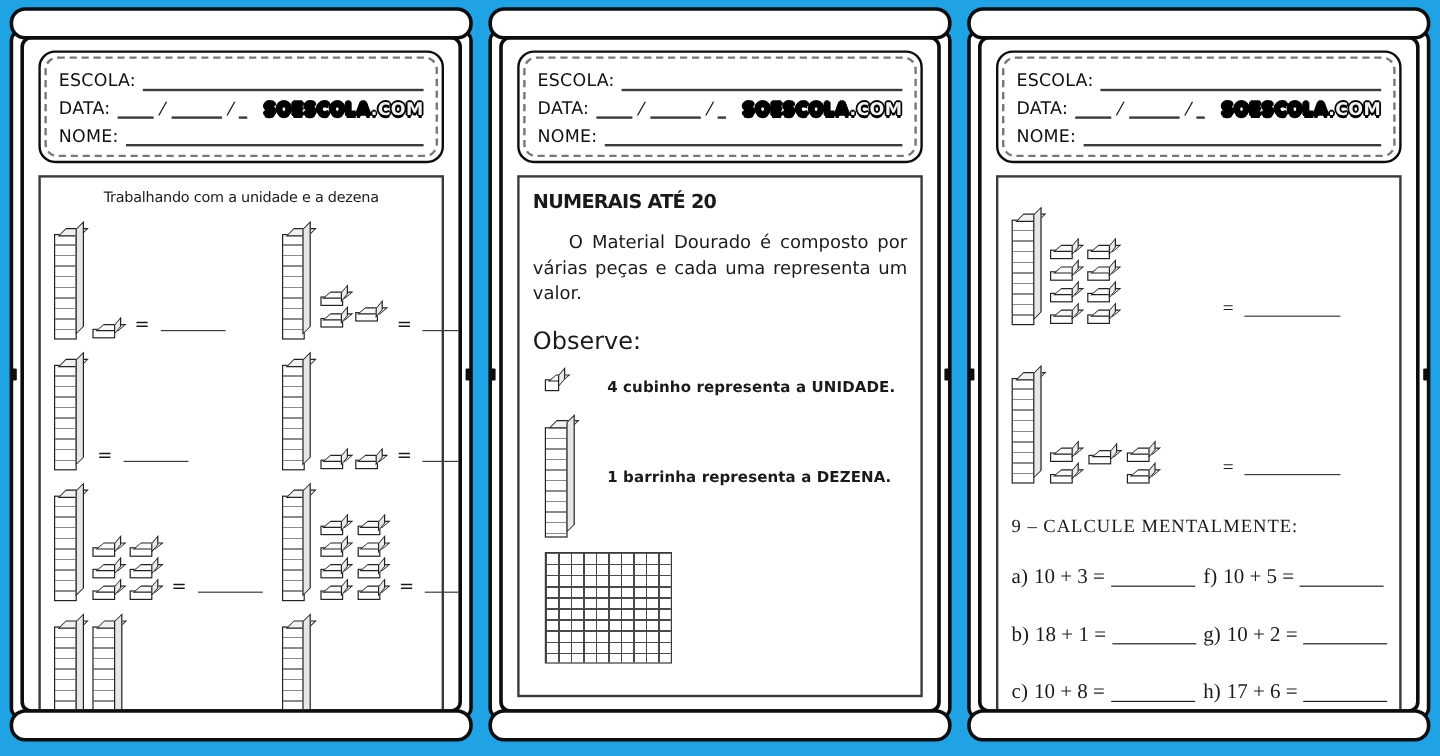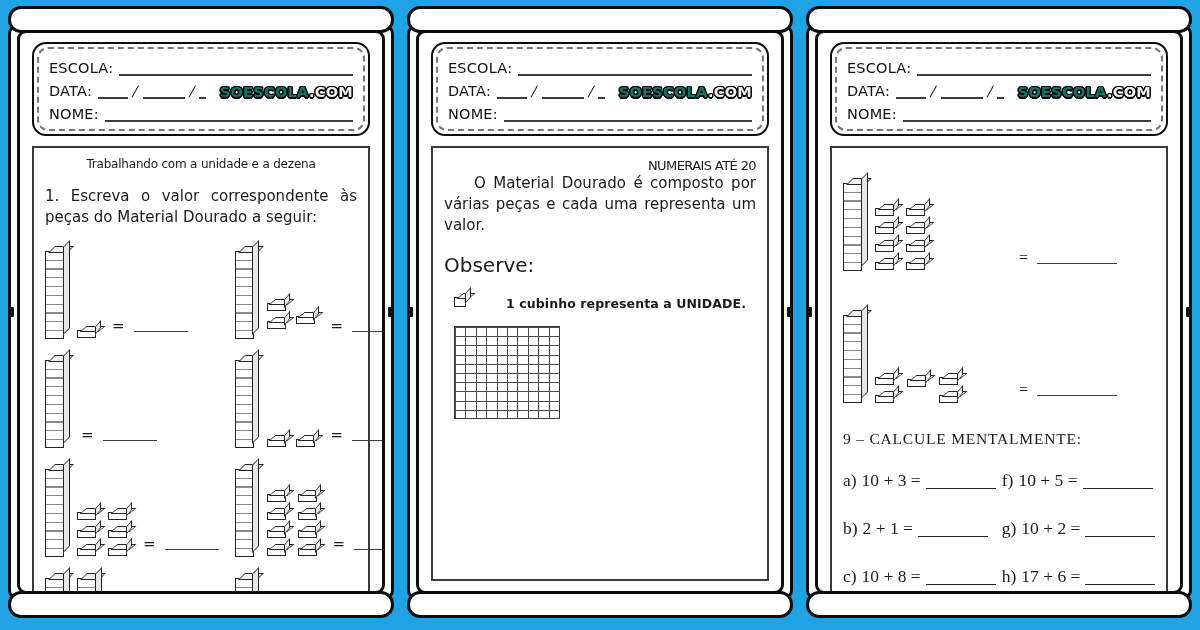--- a/index.html
+++ b/index.html
@@ -34,21 +34,21 @@
   .iddashed { border:2px dashed #777; border-radius:11px; padding:4px 10px 7px; }
   .idrow { display:flex; align-items:flex-end; gap:6px; height:23px; font-size:14.5px; color:#111; }
   .idlabel { flex:none; letter-spacing:0.2px; }
   .wline { flex:1; border-bottom:2px solid #3c3c3c; height:13px; }
   .wline.s1 { flex:0 0 30px; } .wline.s2 { flex:0 0 42px; }
   .slash { flex:none; font-size:14px; transform:skewX(-14deg); margin:0 -1px; }
   .logo { flex:none; margin-left:8px; font-size:14.5px; font-weight:800; letter-spacing:0.3px;
           white-space:nowrap; line-height:1; }
   .logo b { text-shadow:-1.5px 0 #000,1.5px 0 #000,0 -1.5px #000,0 1.5px #000,
             -1px -1px #000,1px -1px #000,-1px 1px #000,1px 1px #000,0 2px #000; }
-  .logo .lb { color:#0f766e; }
+  .logo .lb { color:#000000; }
   .logo .lw { color:#f2f2f2; }
 
   
   .contentbox { border:2px solid #3a3a3a; margin-top:10px; flex:1; padding:7px 11px 8px;
                 display:flex; flex-direction:column; }
   .p1title { text-align:center; font-size:12px; letter-spacing:-0.2px; margin-top:2px; }
   .p1question { font-size:15px; text-align:justify; line-height:1.38; margin-top:15px; }
   .itemgrid { display:grid; grid-template-columns:1fr 1fr; column-gap:16px; row-gap:13px;
               margin-top:16px; flex:1; align-content:space-between; }
   .item { display:flex; align-items:flex-end; gap:7px; min-height:96px; }
@@ -79,23 +79,23 @@
   .cubes.col2plus1 .lone { margin-bottom:15px; }
   .cubes.grid3x2, .cubes.grid4x2 { display:grid; grid-template-columns:repeat(2,auto);
           gap:4px 7px; margin-bottom:1px; }
   .cubes.spread5 { gap:8px; }
   .cubes.spread5 .lone { margin-bottom:16px; }
 
   .eq { flex:none; font-size:15px; margin:0 2px 4px 4px; }
   .blank { flex:none; width:54px; height:12px; border-bottom:1.6px solid #3c3c3c; margin-bottom:7px; }
 
   
-  .p2title { text-align:right; font-size:13px; font-weight:normal; letter-spacing:-0.6px; margin-top:3px; }
+  .p2title { text-align:left; font-size:16px; font-weight:bold; letter-spacing:-0.6px; margin-top:3px; }
   .p2subtitle { text-align:center; font-size:15px; margin-top:13px; }
-  .p2para { font-size:15px; text-align:justify; text-indent:30px; line-height:1.4; }
+  .p2para { font-size:15px; text-align:justify; text-indent:30px; line-height:1.4; margin-top:15px; }
   .p2observe { font-size:20px; margin-top:17px; }
   .legrow { display:flex; margin-top:14px; }
   .legicon { flex:0 0 62px; padding-left:10px; display:flex; }
   .legtext { font-size:12.5px; font-weight:600; letter-spacing:0.1px; line-height:1.5; }
   .legrow.r1 { align-items:flex-start; } .legrow.r1 .legtext { margin-top:4px; }
   .legrow.r2 { align-items:center; margin-top:16px; min-height:96px; }
   .legrow.r3 { align-items:center; margin-top:12px; }
   .placa { flex:none; width:106px; height:93px; border:1.5px solid #3a3a3a; margin-left:10px;
            background-image:repeating-linear-gradient(to right,#4a4a4a 0 1px,transparent 1px 10.4px),
                             repeating-linear-gradient(to bottom,#4a4a4a 0 1px,transparent 1px 9.2px); }
@@ -139,21 +139,20 @@
             <span class="logo"><b class="lb">SOESCOLA</b><b class="lw">.COM</b></span>
           </div>
           <div class="idrow">
             <span class="idlabel">NOME:</span>
             <span class="wline"></span>
           </div>
         </div>
       </header>
       <div class="contentbox">
         <div class="p1title">Trabalhando com a unidade e a dezena</div>
-        <div class="p1question">1. Escreva o valor correspondente às peças do Material Dourado a seguir:</div>
         <div class="itemgrid">
           <div class="item">
               <div class="rod"></div>
               <div class="cubes single">
                 <div class="cube"></div>
               </div>
               <div class="eq">=</div>
               <div class="blank"></div>
             </div>
           <div class="item">
@@ -250,21 +249,27 @@
         </div>
       </header>
       <div class="contentbox">
         <div class="p2title">NUMERAIS ATÉ 20</div>
         <div class="p2para">O Material Dourado é composto por várias peças e cada uma representa um valor.</div>
         <div class="p2observe">Observe:</div>
         <div class="legrow r1">
           <span class="legicon">
               <span class="cube small"></span>
             </span>
-          <span class="legtext"><span>1 cubinho representa a </span><b>UNIDADE</b><span>.</span></span>
+          <span class="legtext"><span>4 cubinho representa a </span><b>UNIDADE</b><span>.</span></span>
+        </div>
+        <div class="legrow r2">
+          <span class="legicon">
+              <span class="rod tall"></span>
+            </span>
+          <span class="legtext"><span>1 barrinha representa a </span><b>DEZENA</b><span>.</span></span>
         </div>
         <div class="legrow r3">
           <span class="placa"></span>
         </div>
       </div>
     </div>
   </section>
 
   <section class="page">
     <div class="tab left"></div>
@@ -332,21 +337,21 @@
               <span>10 + 3 =</span>
               <span class="cblank"></span>
             </div>
             <div class="calc">
               <span>f)</span>
               <span>10 + 5 =</span>
               <span class="cblank"></span>
             </div>
             <div class="calc">
               <span>b)</span>
-              <span>2 + 1 =</span>
+              <span>18 + 1 =</span>
               <span class="cblank"></span>
             </div>
             <div class="calc">
               <span>g)</span>
               <span>10 + 2 =</span>
               <span class="cblank"></span>
             </div>
             <div class="calc">
               <span>c)</span>
               <span>10 + 8 =</span>

